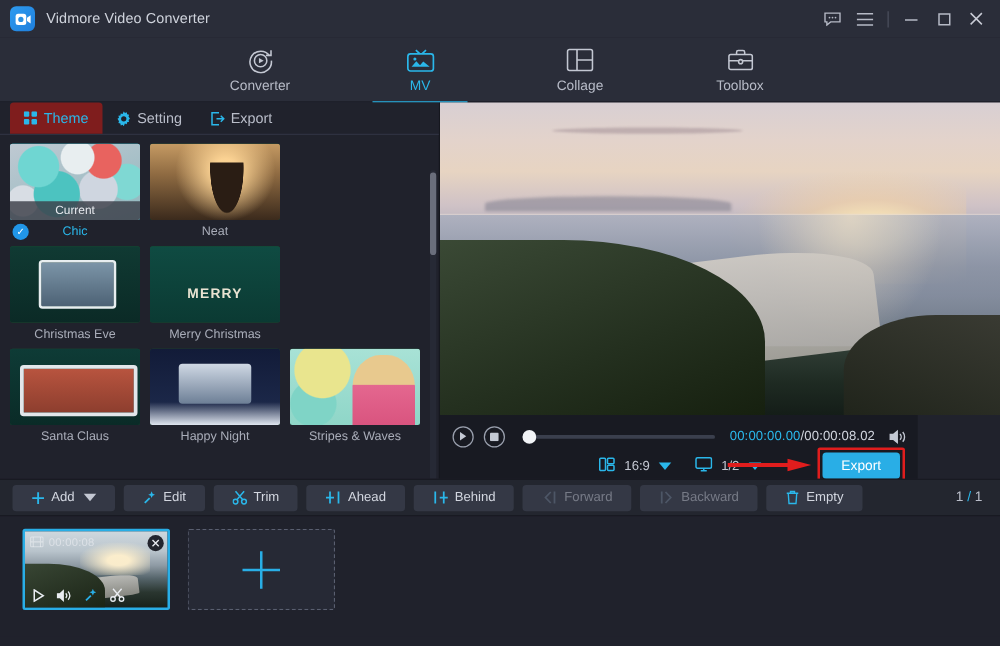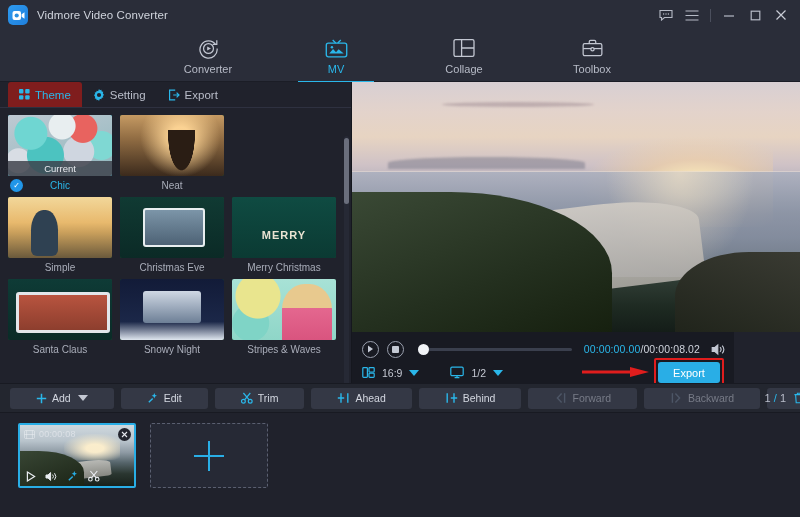--- a/index.html
+++ b/index.html
@@ -196,39 +196,39 @@
   
   .pctrl { height: 51px; background: #181a22; padding: 6px 8px 0 10px; position: relative; }
   .prow1 { display:flex; align-items:center; gap: 8px; height: 22px; }
   .pbtn { width:17px; height:17px; border-radius:50%; border:1.3px solid #9aa0ae;
      display:flex; align-items:center; justify-content:center; color:#c4c9d4; }
   .track { flex:1; height:3px; background:#3a3f4d; border-radius:2px; position:relative; margin: 0 4px 0 6px; }
   .track .knob { position:absolute; left:0; top:-4px; width:11px; height:11px; border-radius:50%; background:#f2f4f7; }
   .time { font-size:10.5px; letter-spacing:.1px; white-space:nowrap; }
   .time .cur { color:#2ab7ea; }
   .time .tot { color:#cfd3dc; }
-  .prow2 { display:flex; align-items:center; height:26px; gap: 19px; position:relative; }
+  .prow2 { display:flex; align-items:center; height:26px; gap: 7px; position:relative;justify-content:center; }
   .sel-ctl { display:flex; align-items:center; gap:7px; color:#c5c9d3; font-size:10.5px; }
   .caret { width:0;height:0;border-left:5px solid transparent;border-right:5px solid transparent;border-top:6px solid #2ab7ea; }
   .exportbox { position:absolute; right:2px; top:-2px; border:2px solid #e01d1d; padding:2px; border-radius:2px; }
   .exportbtn {
     width: 62px; height: 21px; background:#29aee6; color:#fff; font-size:11px;
     display:flex; align-items:center; justify-content:center; border-radius:3px;
   }
   .arrow { position:absolute; right:76px; top:6px; width:68px; height:12px; }
 
   
   .toolbar {
     height: 30px; background: #23262f; display:flex; align-items:center;
     padding: 0 10px; gap: 7px; border-top:1px solid #181a22; border-bottom:1px solid #181a22;
     position: relative;
   }
   .tbtn {
     height: 21px; background:#343845; border-radius:3px; display:flex; align-items:center;
-    gap:5px; padding: 0 26px; font-size:10.5px; color:#d3d7e0;
+    gap:5px; padding: 0 15px; font-size:10.5px; color:#d3d7e0;
   }
   .tbtn .ic { display:flex; align-items:center; color:#2ab7ea; }
   .tbtn.dis { color:#777b87; }
   .tbtn.dis .ic { color:#4d5666; }
   .pagecount { position:absolute; right:14px; font-size:11px; color:#b9bdc9; }
   .pagecount b { color:#2ab7ea; font-weight:normal; }
 
   
   .timeline { height: 96px; background:#20222c; padding: 10px 0 0 18px; display:flex; gap:14px; }
   .clip {
@@ -410,26 +410,20 @@
             <div class="thumb">
                 <div class="art a-neat"></div>
               </div>
             <div class="tname">Neat</div>
           </div>
         </div>
 
         <div class="theme-row">
           <div class="theme-cell">
             <div class="thumb">
-                <div class="art a-simple"></div>
-              </div>
-            <div class="tname">Simple</div>
-          </div>
-          <div class="theme-cell">
-            <div class="thumb">
                 <div class="art a-xeve"></div>
               </div>
             <div class="tname">Christmas Eve</div>
           </div>
           <div class="theme-cell">
             <div class="thumb">
                 <div class="art a-merry"></div>
               </div>
             <div class="tname">Merry Christmas</div>
           </div>
@@ -439,21 +433,21 @@
           <div class="theme-cell">
             <div class="thumb">
                 <div class="art a-santa"></div>
               </div>
             <div class="tname">Santa Claus</div>
           </div>
           <div class="theme-cell">
             <div class="thumb">
                 <div class="art a-snowy"></div>
               </div>
-            <div class="tname">Snowy Night</div>
+            <div class="tname">Happy Night</div>
           </div>
           <div class="theme-cell">
             <div class="thumb">
                 <div class="art a-stripes"></div>
               </div>
             <div class="tname">Stripes &amp; Waves</div>
           </div>
         </div>
       </div>
     </div>

